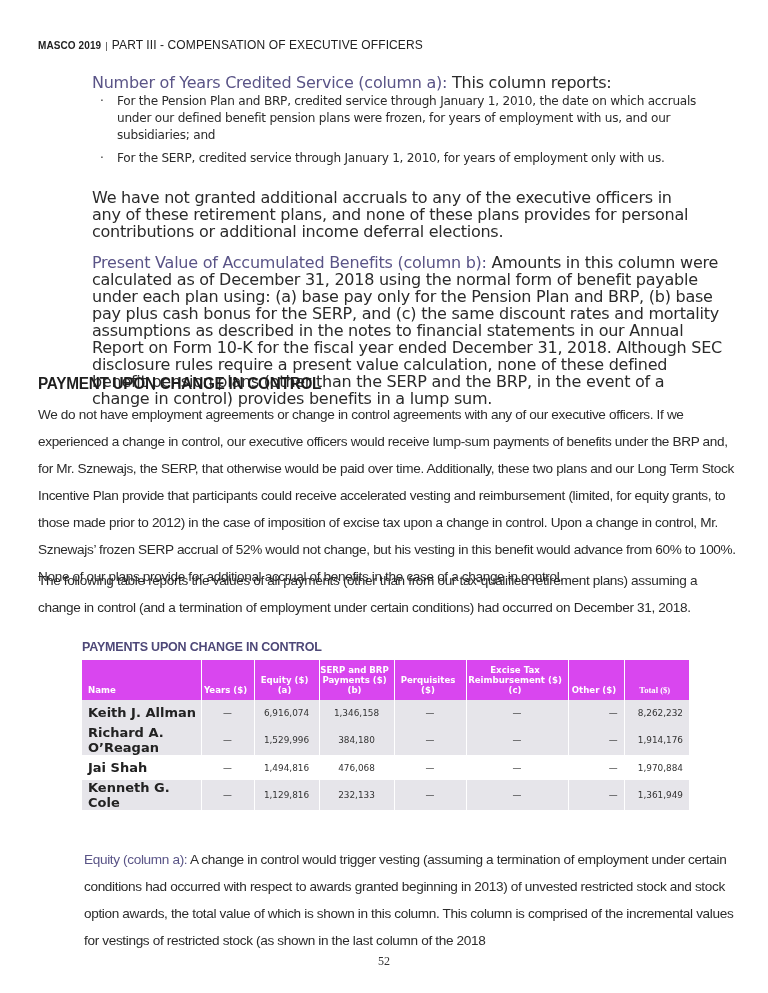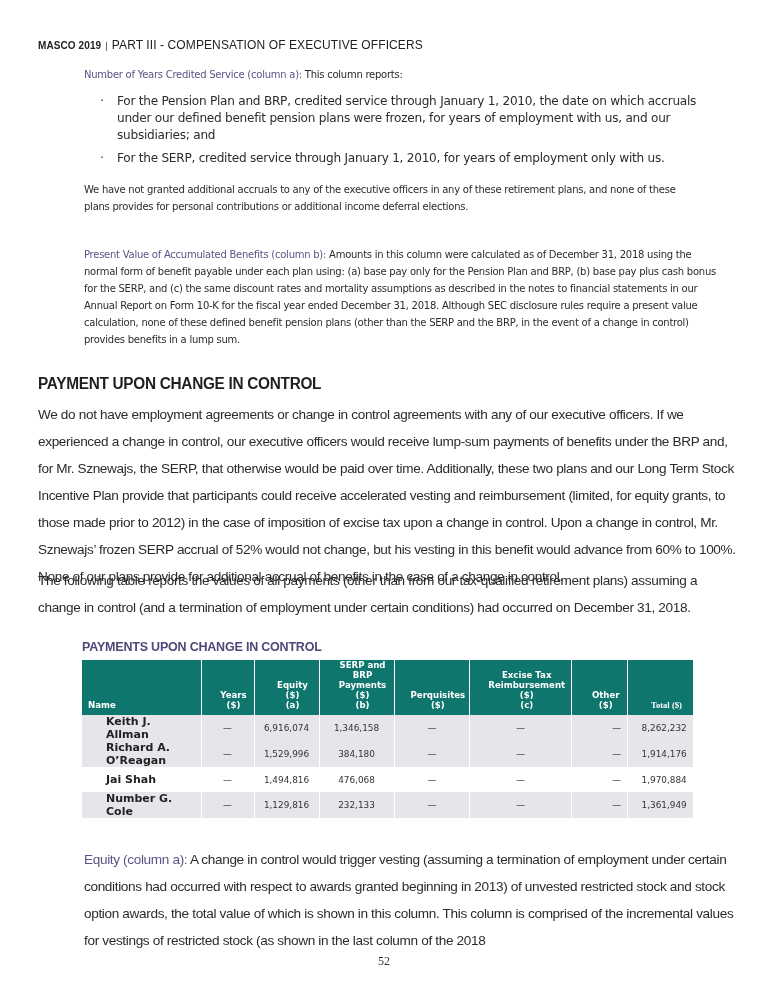--- a/index.html
+++ b/index.html
@@ -2,40 +2,40 @@
 <html><head>
 <meta charset="utf-8">
 <style>
   html, body { margin: 0; padding: 0; background: #ffffff; }
   body { width: 768px; height: 993px; position: relative; overflow: hidden; color: #2b2b2b; font-family: "Liberation Sans", sans-serif; }
   .running-head { position: absolute; left: 38px; top: 38px; font-size: 9.5px; letter-spacing: 0.1px; color: #222; }
   .running-head .brand { font-weight: bold; font-size: 10px; }
   .running-head .sep { margin: 0 4px; color: #444; }
   .running-head .section { font-size: 12px; }
 
-  .para { position: absolute; font-family: "DejaVu Sans", sans-serif; font-size: 10px; line-height: 17px; letter-spacing: -0.25px; color: #2b2b2b; margin: 0; }
+  .para { position: absolute; font-family: "DejaVu Sans", sans-serif; font-size: 16px; line-height: 17px; letter-spacing: -0.25px; color: #2b2b2b; margin: 8px; }
   .accent { color: #5a5487; }
 
   .bullet { position: absolute; left: 100px; width: 600px; font-family: "DejaVu Sans", sans-serif; font-size: 12.1px; line-height: 17px; letter-spacing: -0.25px; }
   .bullet .dot { position: absolute; left: 0; top: 0; color: #333; }
   .bullet .txt { margin-left: 17px; display: block; }
 
   .h2 { position: absolute; left: 38px; top: 375px; font-family: "Liberation Sans", sans-serif; font-weight: bold; font-size: 16px; letter-spacing: -0.3px; color: #1f1f1f; margin: 0; transform: scaleX(0.96); transform-origin: left; }
 
   .body2 { position: absolute; left: 38px; width: 700px; font-family: "Liberation Sans", sans-serif; font-size: 13.6px; line-height: 27px; letter-spacing: -0.35px; color: #2b2b2b; margin: 0; }
 
   .table-title { position: absolute; left: 82px; top: 640px; font-family: "Liberation Sans", sans-serif; font-weight: bold; font-size: 12.5px; color: #4e4878; letter-spacing: -0.2px; margin: 0; }
 
   table.pay { position: absolute; left: 82px; top: 660px; border-collapse: collapse; font-family: "DejaVu Sans", sans-serif; }
-  table.pay th { background: #0f766e; color: #ffffff; font-size: 8.6px; font-weight: bold; line-height: 10px; vertical-align: bottom; padding: 0 4px 5px 16px; height: 40px; border-right: 1.5px solid #ffffff; box-sizing: border-box; }
+  table.pay th { background: #d946ef; color: #ffffff; font-size: 8.6px; font-weight: bold; line-height: 10px; vertical-align: bottom; padding: 0 4px 5px 0; height: 40px; border-right: 1.5px solid #ffffff; box-sizing: border-box; }
   table.pay th:last-child { border-right: none; }
   table.pay td { font-size: 8.9px; height: 25px; padding: 0 4px; border-right: 1.5px solid #ffffff; box-sizing: border-box; color: #333; }
   table.pay td:last-child { border-right: none; }
   table.pay tr.shade td { background: #e6e5ea; }
-  table.pay td.name { font-weight: bold; color: #222; font-size: 11px; padding-left: 24px; margin-top: 15px; }
+  table.pay td.name { font-weight: bold; color: #222; font-size: 13px; padding-left: 6px; margin-top: 15px; }
   table.pay th.name { text-align: left; padding-left: 6px; }
   table.pay td.c { text-align: center; }
   table.pay td.r { text-align: right; padding-right: 6px; }
   table.pay th.c { text-align: center; }
 
   .page-num { position: absolute; left: 0; width: 768px; top: 954px; text-align: center; font-family: Liberation Serif, serif; font-size: 12px; color: #333; }
 </style>
 </head>
 <body>
 
@@ -104,21 +104,21 @@
       <td class="name">Jai Shah</td>
       <td class="c">—</td>
       <td class="c">1,494,816</td>
       <td class="c">476,068</td>
       <td class="c">—</td>
       <td class="c">—</td>
       <td class="r">—</td>
       <td class="r">1,970,884</td>
     </tr>
     <tr class="shade">
-      <td class="name">Number G. Cole</td>
+      <td class="name">Kenneth G. Cole</td>
       <td class="c">—</td>
       <td class="c">1,129,816</td>
       <td class="c">232,133</td>
       <td class="c">—</td>
       <td class="c">—</td>
       <td class="r">—</td>
       <td class="r">1,361,949</td>
     </tr>
   </tbody>
 </table>

